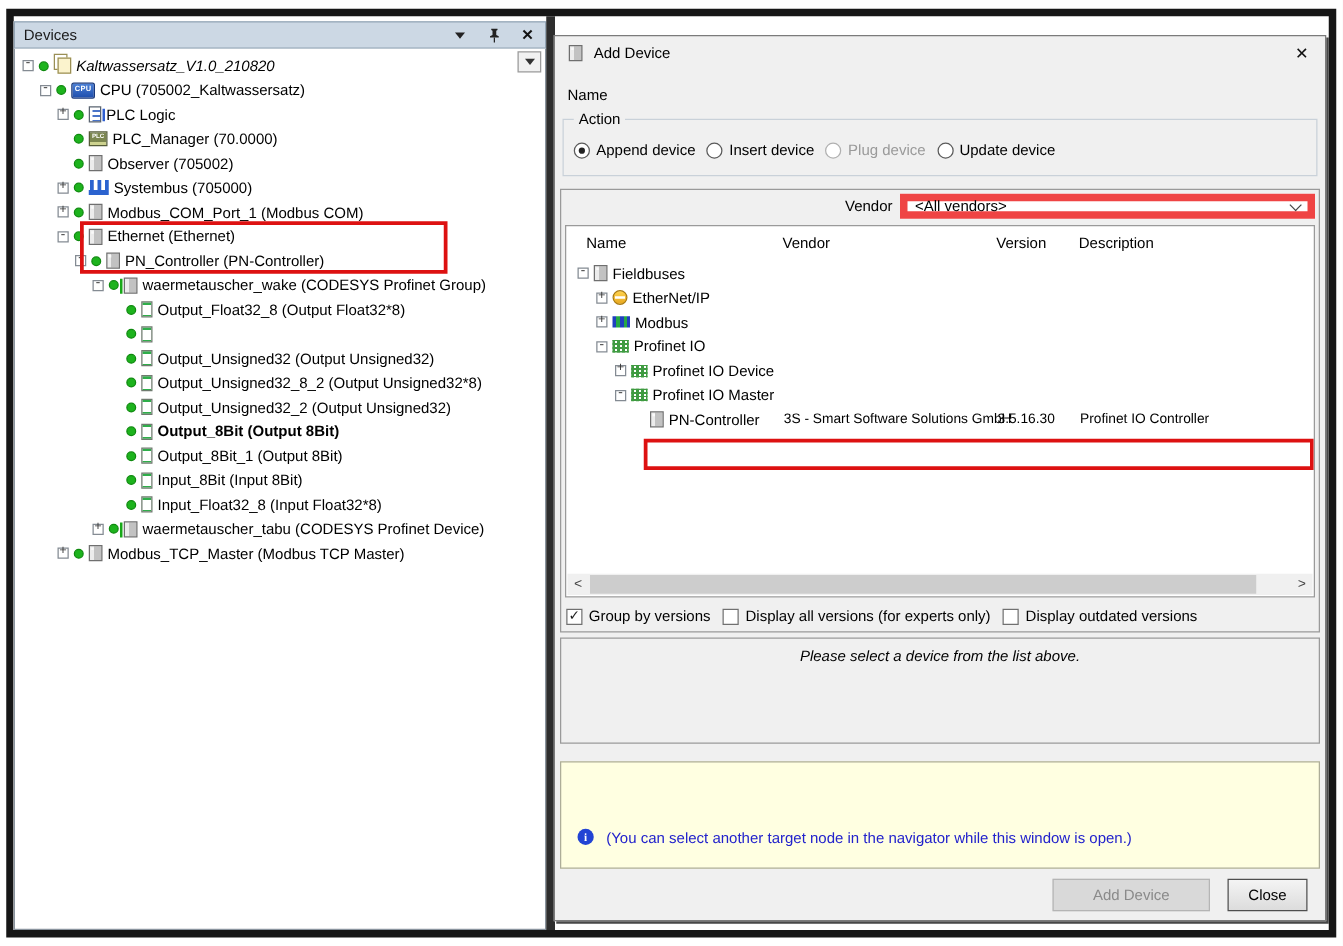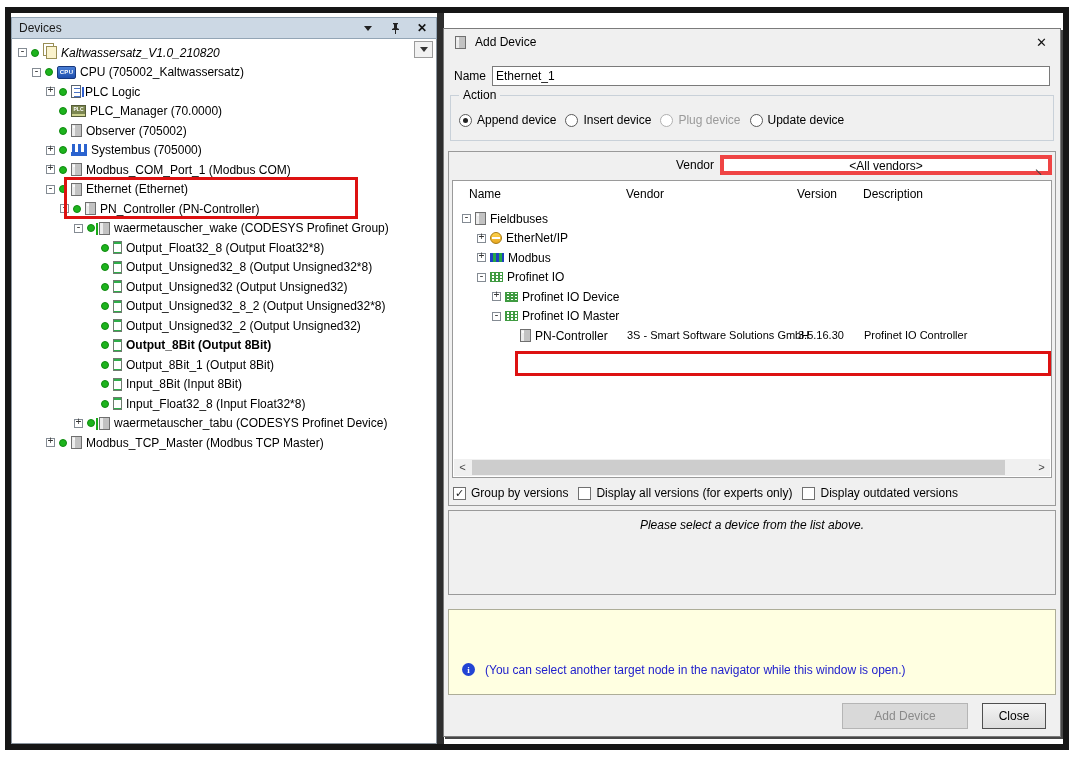--- a/index.html
+++ b/index.html
@@ -81,22 +81,22 @@
   .radio.sel::after{content:"";position:absolute;left:3px;top:3px;width:5px;height:5px;border-radius:50%;background:#222;}
   .radio.disb{border-color:#b0b0b0;}
   .radio-item.dis{color:#9a9a9a;}
 
   .grpbox{position:absolute;left:4px;top:122px;right:4px;height:355px;border:1px solid #9a9a9a;}
   .search-row{position:absolute;left:3px;top:3px;right:3px;height:22px;}
   .search-input{position:absolute;left:0;top:0;width:212px;height:20px;border:1px solid #7a7a7a;background:#fff;
     font:12px "Liberation Sans",sans-serif;padding:0 4px;outline:none;}
   .search-input::placeholder{color:#7a7a7a;opacity:1;}
   .vendor-label{position:absolute;left:224px;top:3px;}
-  .vendor-combo{position:absolute;left:268px;right:0;top:0;height:20px;border:4px solid #ef4444;background:#fff;
-    display:flex;align-items:center;padding:0 6px;flex-direction:column;}
+  .vendor-combo{position:absolute;left:268px;right:0;top:0;height:20px;border:6px solid #ef4444;background:#fff;
+    display:flex;align-items:center;padding:0 6px;}
   .combo-chev{margin-left:auto;width:7px;height:7px;border-right:1.5px solid #444;border-bottom:1.5px solid #444;
     transform:rotate(45deg) translate(-1px,-1px);}
   .listbox{position:absolute;left:3px;top:28px;right:3px;height:298px;background:#fff;border:1px solid #9a9a9a;overflow:hidden;}
   .lhead{position:absolute;left:0;top:0;right:0;height:26px;}
   .lhead span{position:absolute;top:6px;white-space:nowrap;}
   .h-name{left:16px;} .h-vendor{left:173px;} .h-version{left:344px;} .h-desc{left:410px;}
   .dlgtree{position:absolute;left:1px;top:28px;right:1px;}
   .dlgtree .trow{font-size:12px;}
   .tcol{position:absolute;top:0;height:19.5px;line-height:19.5px;font-size:11px;white-space:nowrap;}
   .c-vendor{left:173px;} .c-version{left:344px;text-align:right;} .c-desc{left:410px;}
@@ -212,21 +212,20 @@
             <div class="trow" style="padding-left: 74px;">
               <span class="exp empty"></span>
               <span class="gdot"></span>
               <span class="ic ic-module"></span>
               <span class="lbl">Output_Float32_8 (Output Float32*8)</span>
             </div>
             <div class="trow" style="padding-left: 74px;">
               <span class="exp empty"></span>
               <span class="gdot"></span>
               <span class="ic ic-module"></span>
-              <span class="lbl">Output_Unsigned32_8 (Output Unsigned32*8)</span>
             </div>
             <div class="trow" style="padding-left: 74px;">
               <span class="exp empty"></span>
               <span class="gdot"></span>
               <span class="ic ic-module"></span>
               <span class="lbl">Output_Unsigned32 (Output Unsigned32)</span>
             </div>
             <div class="trow" style="padding-left: 74px;">
               <span class="exp empty"></span>
               <span class="gdot"></span>
@@ -283,21 +282,20 @@
 
   <section class="dialog">
     <div class="dlg-title">
       <span class="ic ic-device"></span>
       <span>Add Device</span>
     </div>
     <span class="dlg-close">✕</span>
 
     <div class="name-row">
       <span class="name-label">Name</span>
-      <input class="name-input" type="text" value="Ethernet_1" style="">
     </div>
 
     <div class="action-box">
       <span class="action-legend">Action</span>
       <div class="radio-row" id="radio-row">
             <span class="radio-item">
               <span class="radio sel"></span>
               <span>Append device</span>
             </span>
             <span class="radio-item">

